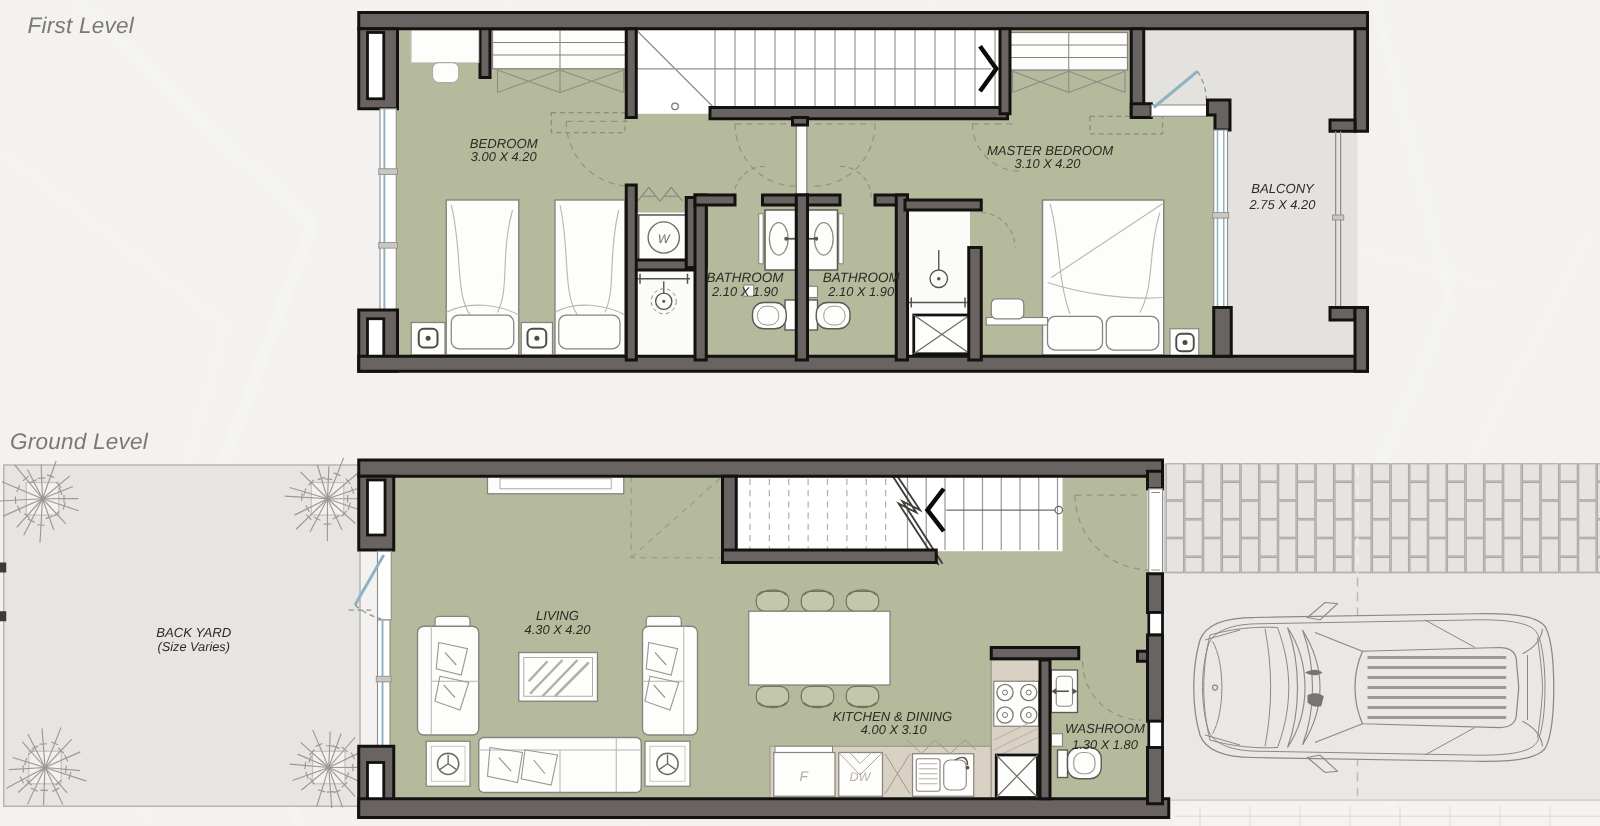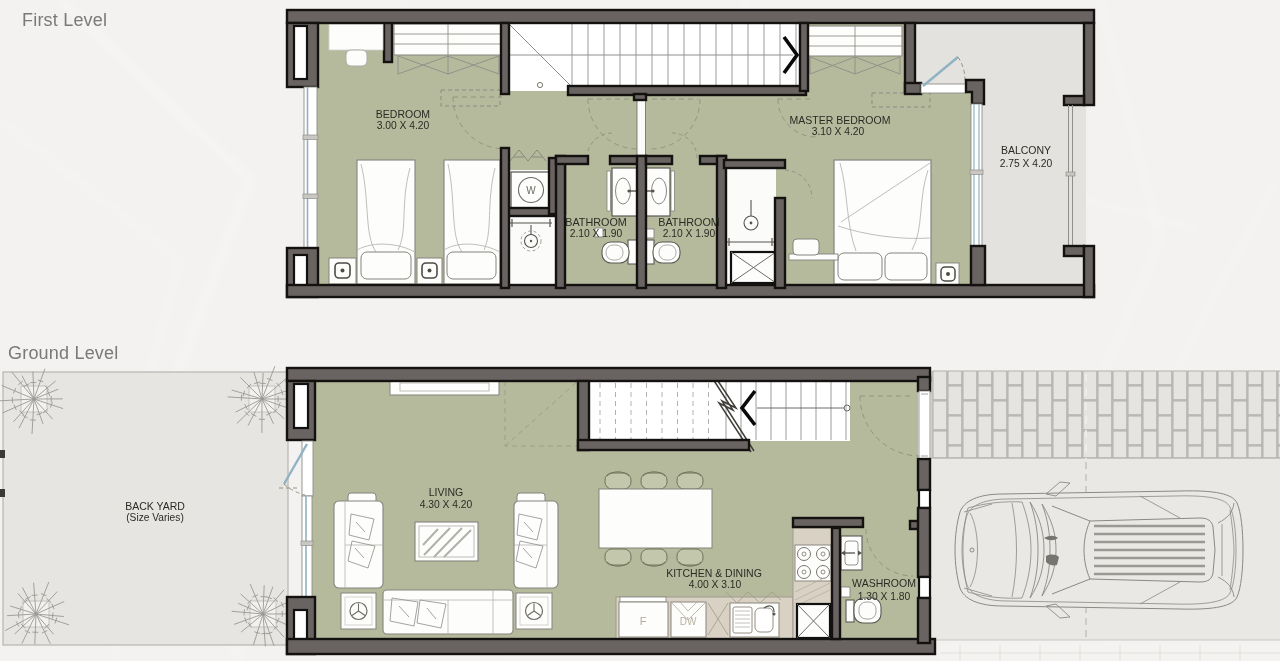--- a/index.html
+++ b/index.html
@@ -1,16 +1,16 @@
 <!DOCTYPE html>
 <html><head>
 <meta charset="utf-8">
 <style>
   html,body{margin:0;padding:0;background:#f3f2f0;}
-  #page{position:relative;width:1280px;height:661px;overflow:hidden;font-family:"Liberation Sans", sans-serif;}
+  #page{position:relative;width:1280px;height:661px;overflow:hidden;font-family:"Liberation Sans", sans-serif;font-style:italic;}
   text{font-family:"Liberation Sans", sans-serif;}
 </style>
 </head>
 <body>
 <div id="page">
 <svg width="1280" height="661" viewBox="0 0 1280 661">
 
 <rect x="0" y="0" width="1280" height="661" fill="#f3f2f0"></rect>
 <defs>
         <filter id="vein" x="-50%" y="-50%" width="200%" height="200%">

